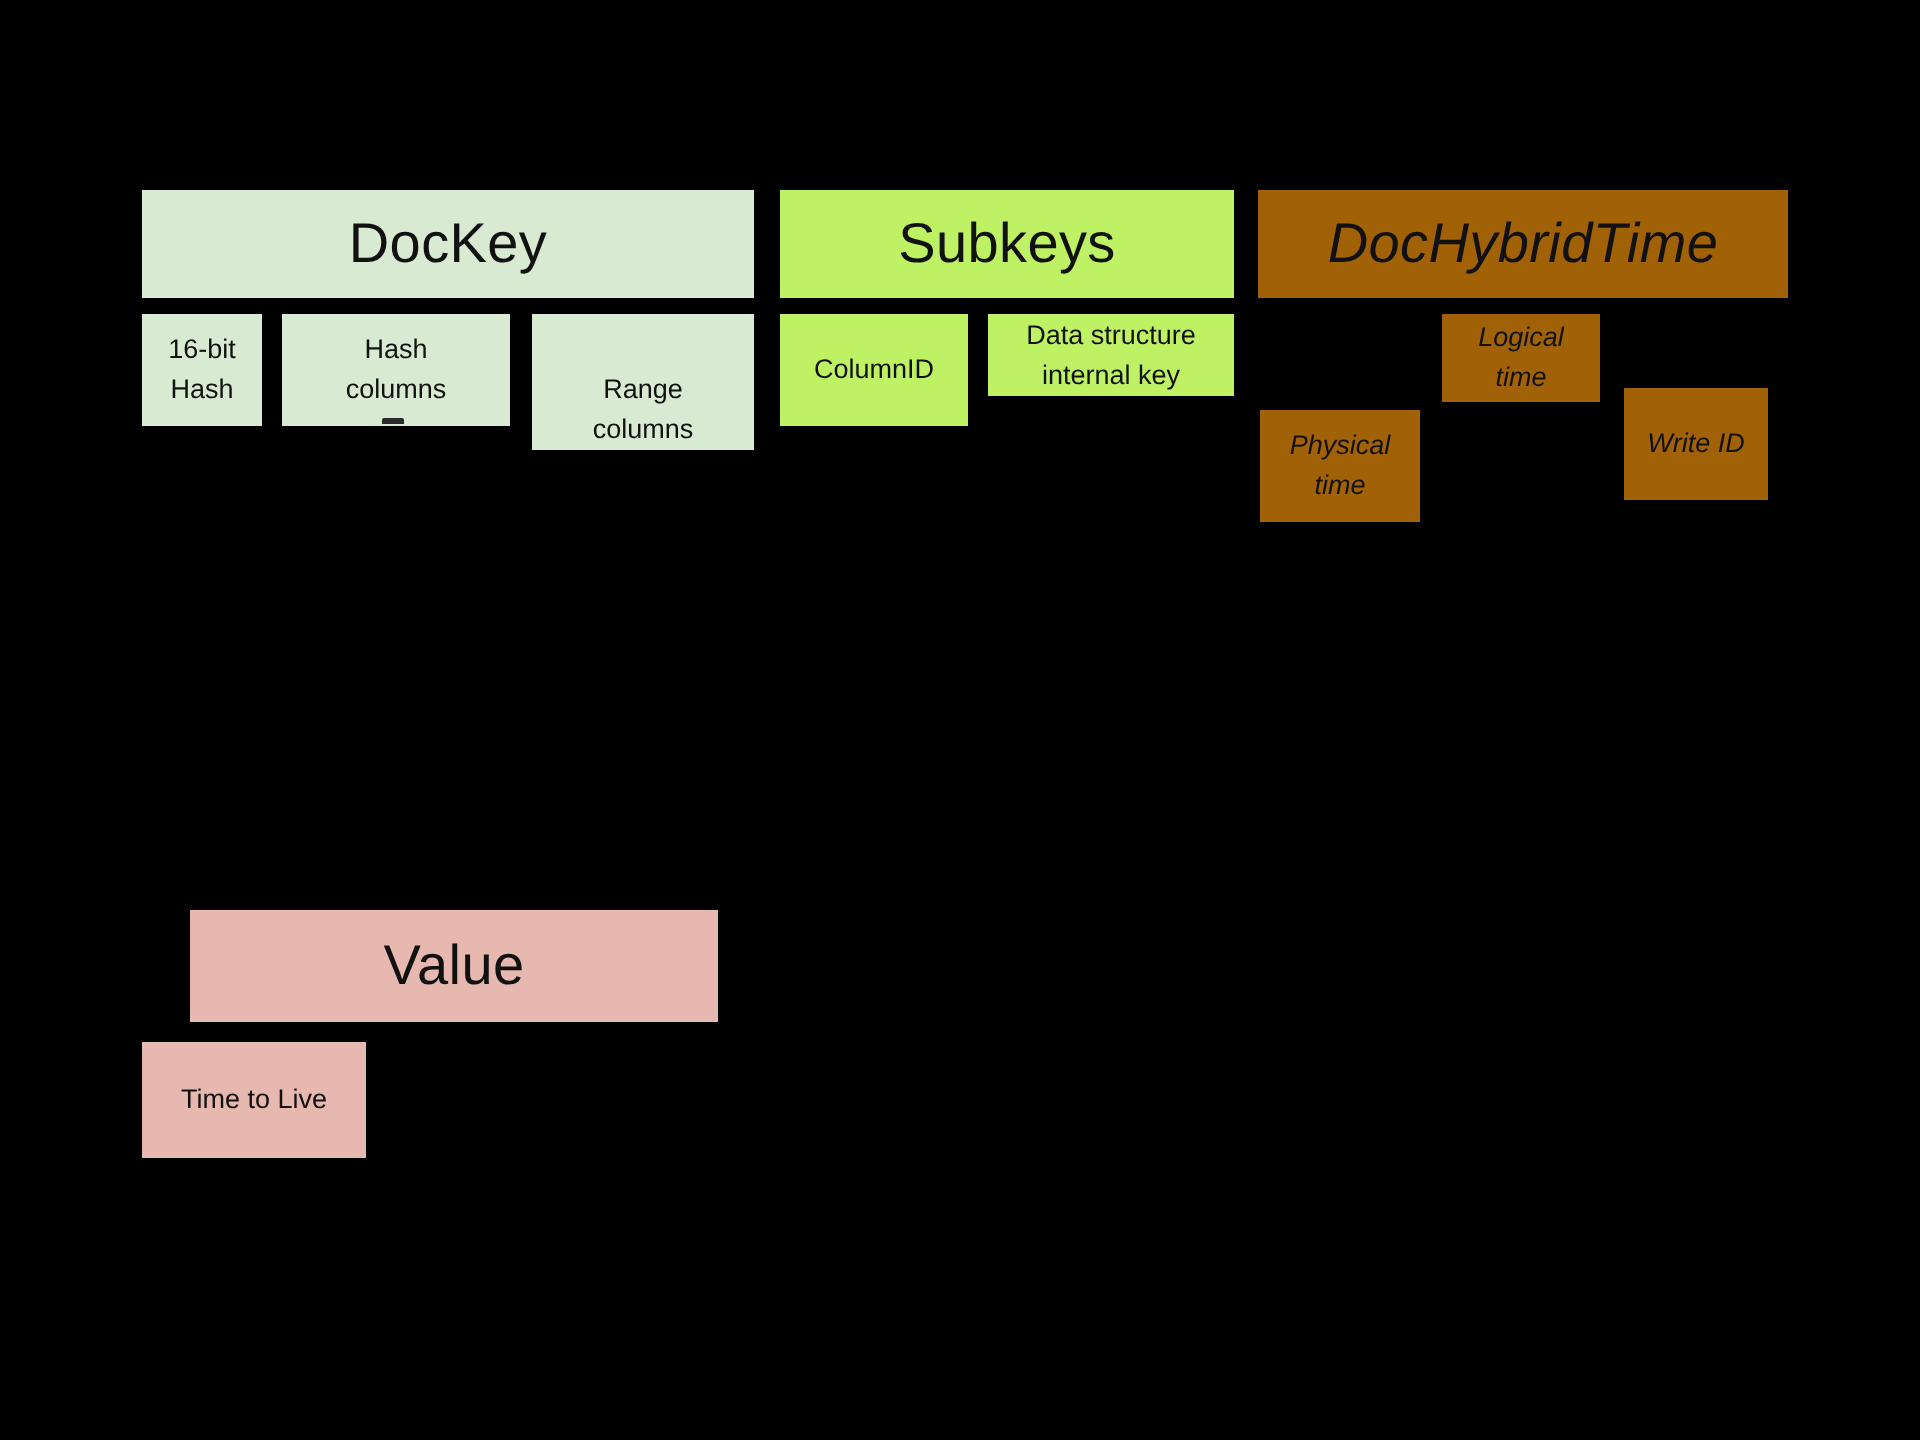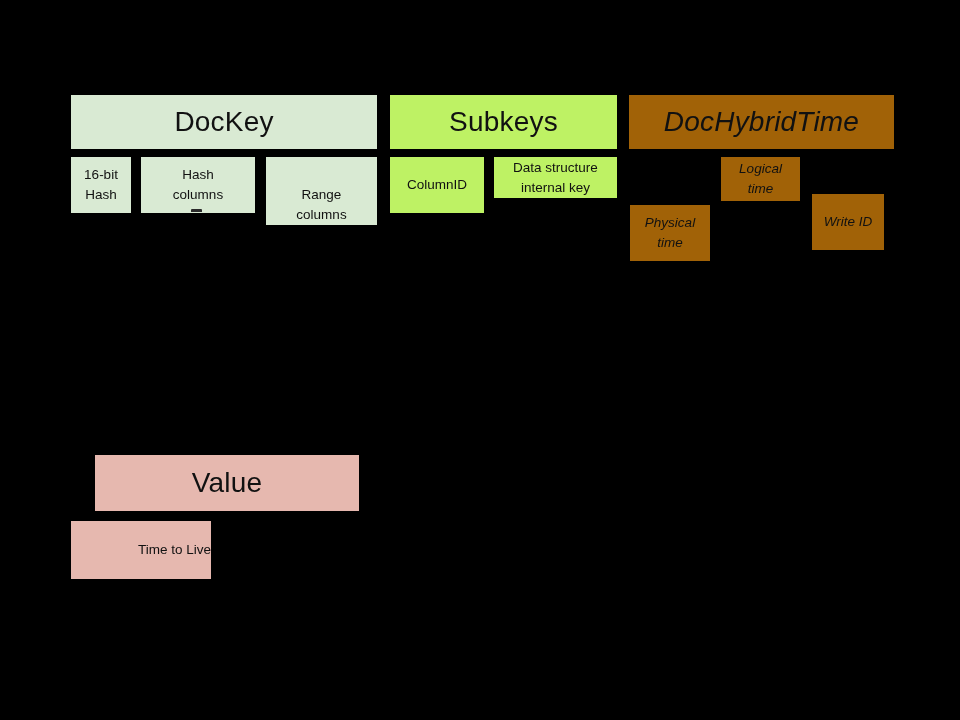--- a/index.html
+++ b/index.html
@@ -48,21 +48,21 @@
   .pos-subkeys-hdr     { left: 390px; top: 95px;  width: 227px; height: 54px; }
   .pos-columnid        { left: 390px; top: 157px; width: 94px;  height: 56px; }
   .pos-datastruct      { left: 494px; top: 157px; width: 123px; height: 41px; align-items: flex-end; }
   
   .pos-dht-hdr         { left: 629px; top: 95px;  width: 265px; height: 54px; }
   .pos-phystime        { left: 630px; top: 157px; width: 80px;  height: 56px; margin-top: 48px; }
   .pos-logtime         { left: 721px; top: 157px; width: 79px;  height: 44px; }
   .pos-writeid         { left: 812px; top: 157px; width: 72px;  height: 56px; margin-top: 37px; }
   
   .pos-value-hdr       { left: 71px;  top: 455px; width: 264px; height: 56px; margin-left: 24px; }
-  .pos-ttl             { left: 71px;  top: 521px; width: 140px; height: 58px; justify-content: flex-end; }
+  .pos-ttl             { left: 71px;  top: 521px; width: 112px; height: 58px; }
   .pos-colvalue        { left: 211px; top: 521px; width: 124px; height: 58px; }
 
   
   .clip-fragment {
     position: absolute;
     left: 50%;
     bottom: 1px;
     width: 11px;
     height: 3px;
     margin-left: -7px;

